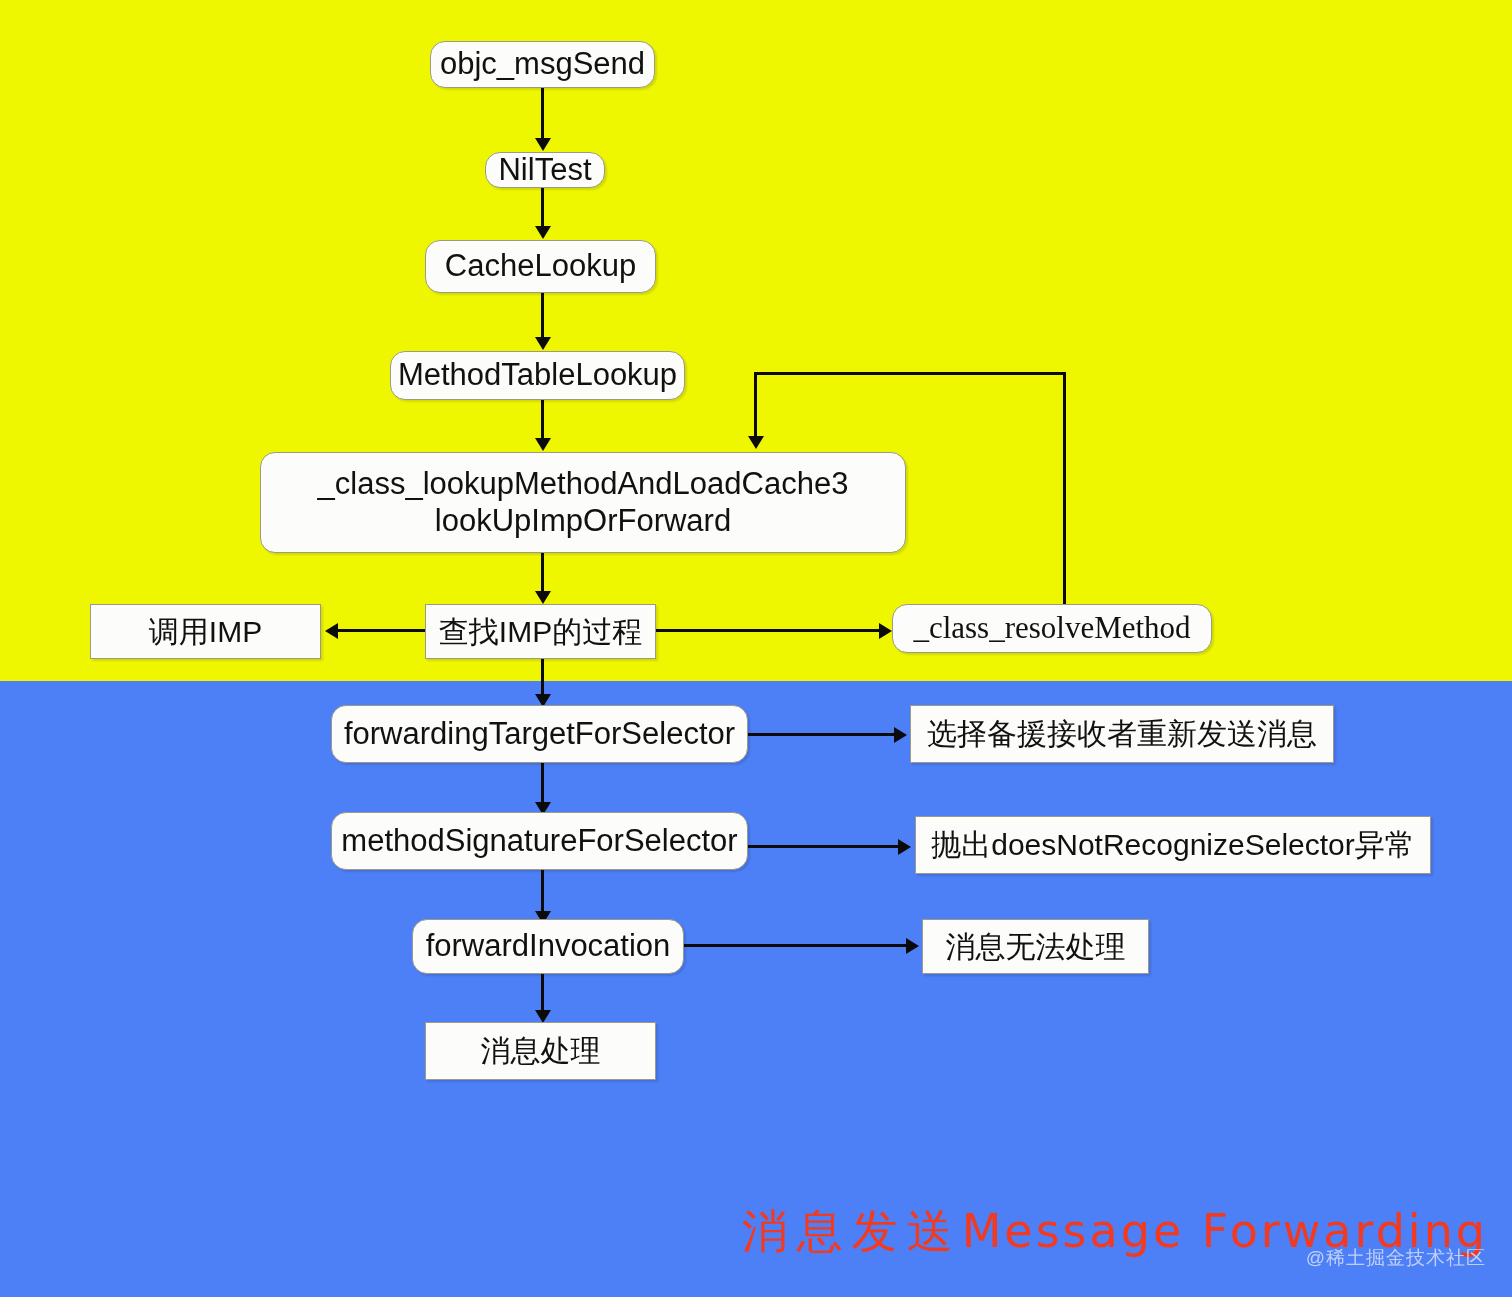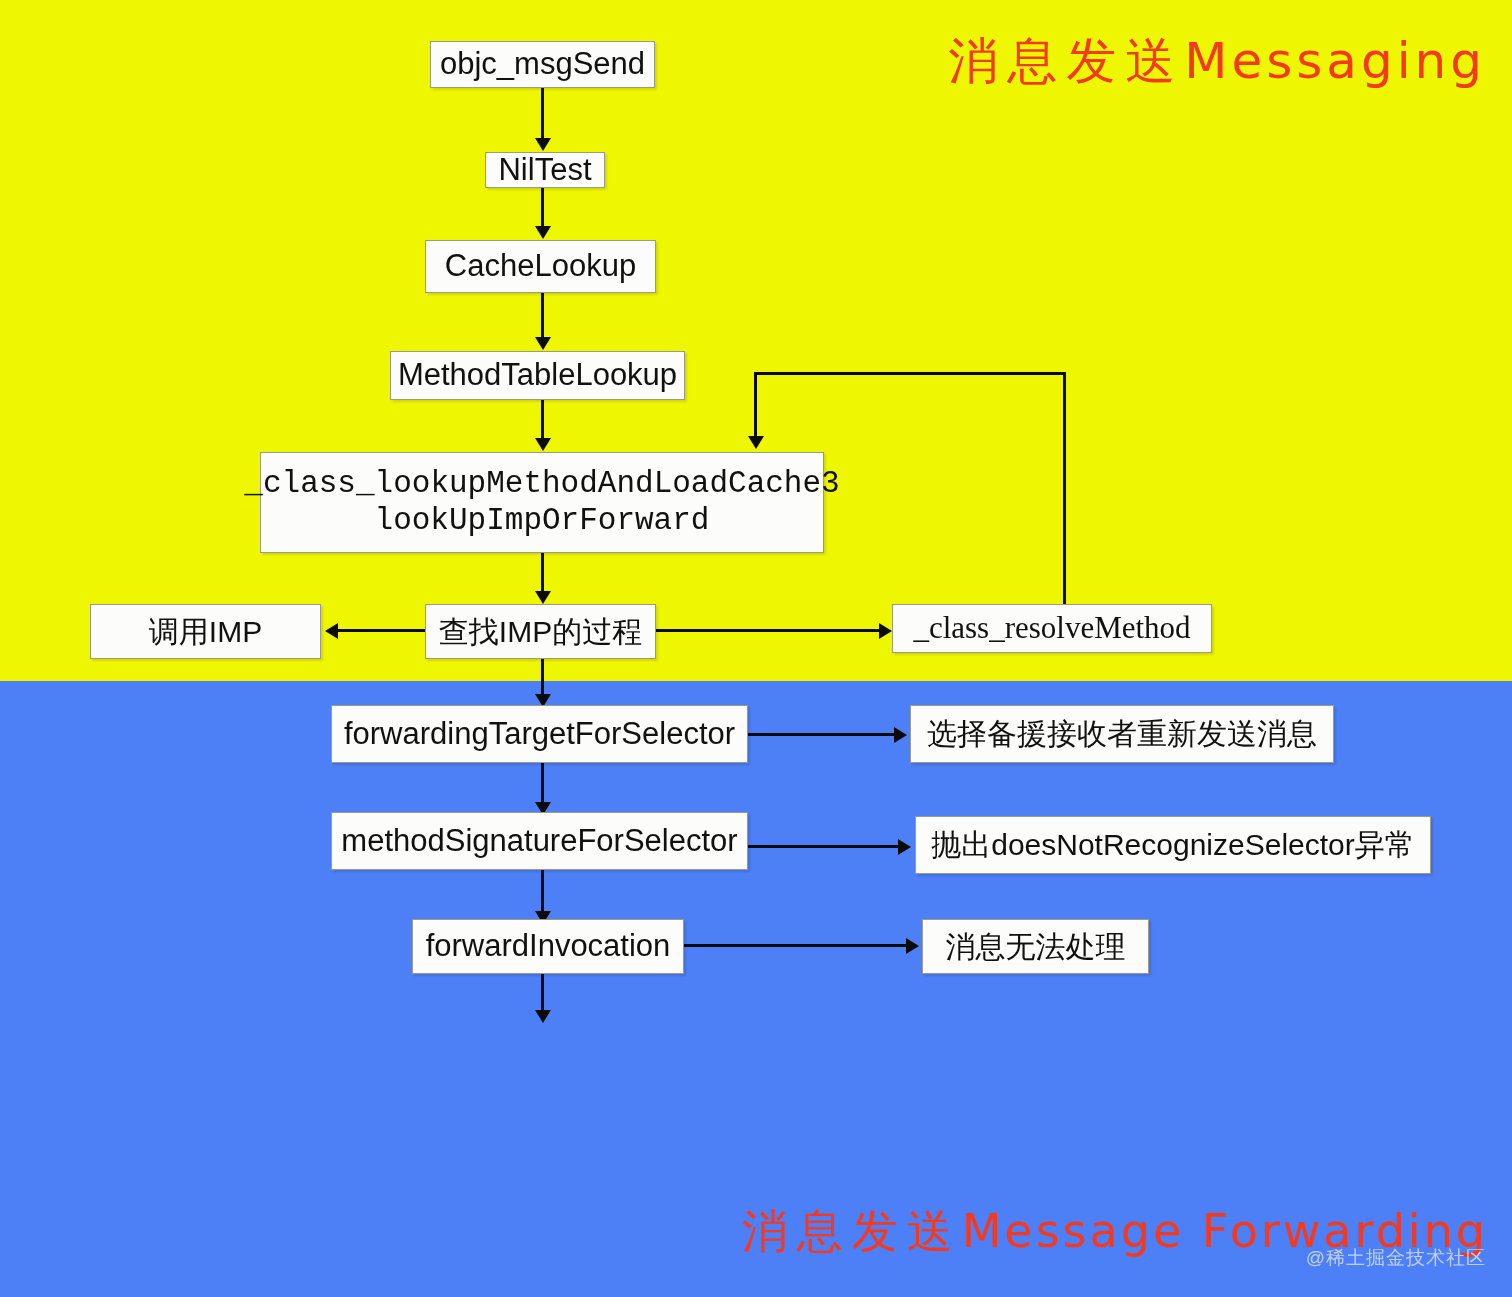--- a/index.html
+++ b/index.html
@@ -32,21 +32,21 @@
     flex-direction: column;
     align-items: center;
     justify-content: center;
     color: #111111;
     text-align: center;
     line-height: 1.18;
     white-space: nowrap;
   }
   .node .line { display: block; }
 
-  .fs-lg { font-size: 31px; }
+  .fs-lg { font-size: 31px; border-radius: 15px; }
   .fs-md { font-size: 30px; }
 
   
   .edge {
     position: absolute;
     background: #0b0b0b;
   }
   .v { width: 3px; }
   .h { height: 3px; }
 
@@ -104,21 +104,20 @@
   }
 </style>
 </head>
 <body>
 
 <div id="canvas">
 
   <div class="band" id="band-yellow"></div>
   <div class="band" id="band-blue"></div>
 
-  <div class="banner" id="banner-top"><span class="cjk">消息发送</span><span>Messaging</span></div>
 
   <div class="banner" id="banner-bottom"><span class="cjk">消息发送</span><span>Message Forwarding</span></div>
 
   <div id="watermark">@稀土掘金技术社区</div>
 
   <div class="edge v" style="left:541px; top:87px; height:53px;"></div>
   <div class="arrowhead ah-down" style="left:535px; top:138px;"></div>
 
   <div class="edge v" style="left:541px; top:187px; height:40px;"></div>
   <div class="arrowhead ah-down" style="left:535px; top:226px;"></div>
@@ -173,21 +172,21 @@
   </div>
 
   <div class="node fs-lg" style="left:425px; top:240px; width:231px; height:53px;">
     <span class="line">CacheLookup</span>
   </div>
 
   <div class="node fs-lg" style="left:390px; top:351px; width:295px; height:49px;">
     <span class="line">MethodTableLookup</span>
   </div>
 
-  <div class="node fs-lg" style="left:260px; top:452px; width:564px; height:101px;font-family:Liberation Mono, monospace;">
+  <div class="node fs-lg" style="left:260px; top:452px; width:646px; height:101px;">
     <span class="line">_class_lookupMethodAndLoadCache3</span>
     <span class="line">lookUpImpOrForward</span>
   </div>
 
   <div class="node fs-md" style="left:90px; top:604px; width:231px; height:55px;">
     <span class="line">调用IMP</span>
   </div>
 
   <div class="node fs-md" style="left:425px; top:604px; width:231px; height:55px;">
     <span class="line">查找IMP的过程</span>
@@ -214,14 +213,17 @@
   </div>
 
   <div class="node fs-lg" style="left:412px; top:919px; width:272px; height:55px;">
     <span class="line">forwardInvocation</span>
   </div>
 
   <div class="node fs-md" style="left:922px; top:919px; width:227px; height:55px;align-items:center;">
     <span class="line">消息无法处理</span>
   </div>
 
+  <div class="node fs-md" style="left:425px; top:1022px; width:231px; height:58px;">
+    <span class="line">消息处理</span>
+  </div>
 
 </div>
 
 </body></html>

